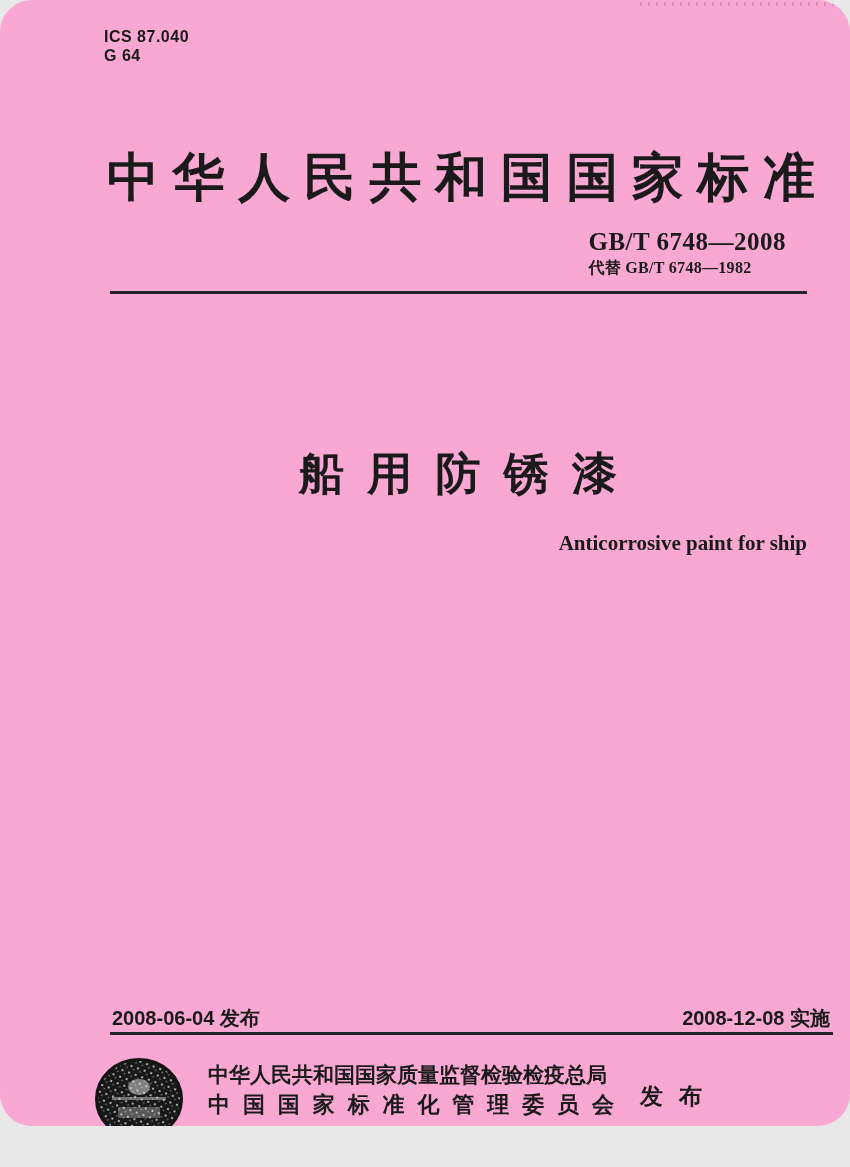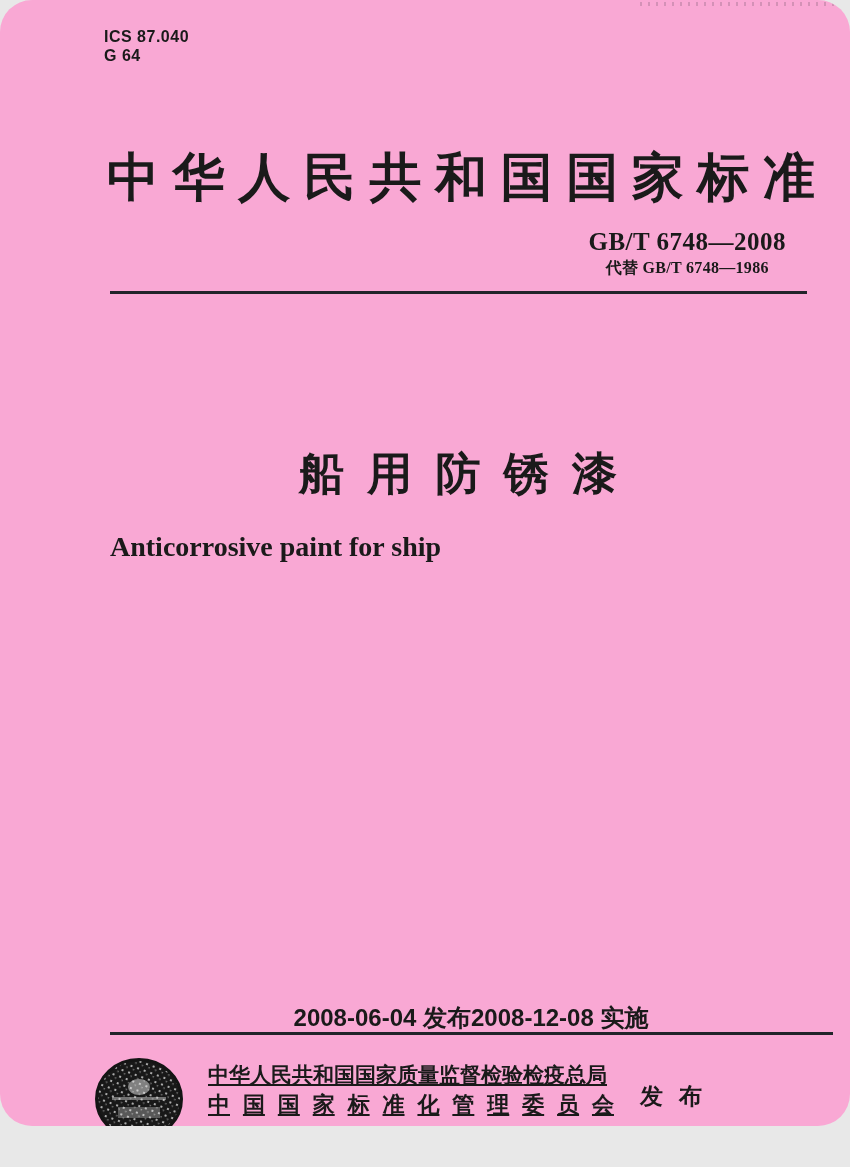--- a/index.html
+++ b/index.html
@@ -21,48 +21,48 @@
   .gb-logo { left:590px; top:40px; width:158px; height:90px; }
   .gb-logo svg { display:block; width:158px; height:90px; }
 
   .header-title {
     left:107px; top:149px; width:708px; height:60px;
     display:flex; justify-content:space-between; align-items:flex-start;
     font-family:"Liberation Serif", serif; font-weight:bold;
     font-size:52px; line-height:58px; white-space:nowrap;
   }
 
-  .std-block { right:64px; top:228px; text-align:center; font-family:"Liberation Serif", serif; }
+  .std-block { right:64px; top:228px; text-align:left; font-family:"Liberation Serif", serif; }
   .std-code { font-size:25px; font-weight:bold; letter-spacing:.5px; line-height:27px; }
   .std-replaces { font-size:16px; font-weight:bold; margin-top:3px; letter-spacing:.3px; }
 
   .rule { background:#22242a; }
   .rule-top { left:110px; top:291px; width:697px; height:3px; }
   .rule-bottom { left:110px; top:1032px; width:723px; height:3px; }
 
   .doc-title {
     left:299px; top:449px; width:318px;
     display:flex; justify-content:space-between;
     font-weight:bold; font-size:45px; line-height:50px;
   }
   .doc-title-en {
-    left:110px; top:531px; width:697px; text-align:left;
-    font-family:"Liberation Serif", serif; font-weight:bold; font-size:28px;
+    left:110px; top:531px; width:697px; text-align:right;
+    font-family:"Liberation Serif", serif; font-weight:bold; font-size:21px;
   }
 
   .dates-row {
     left:112px; top:1005px; width:718px;
-    display:flex; justify-content:center;
-    font-weight:bold; font-size:24px; line-height:26px;
+    display:flex; justify-content:space-between;
+    font-weight:bold; font-size:20px; line-height:26px;
   }
 
   .seal { left:95px; top:1058px; width:88px; height:82px; }
   .seal svg { display:block; width:88px; height:82px; }
 
-  .issuers { left:208px; top:1062px; width:406px;text-decoration:underline; }
+  .issuers { left:208px; top:1062px; width:406px; }
   .issuer1 { font-weight:bold; font-size:21px; line-height:26px; white-space:nowrap; }
   .issuer2 {
     margin-top:3px; width:406px; display:flex; justify-content:space-between;
     font-weight:bold; font-size:22px; line-height:27px;
   }
   .publish {
     left:640px; top:1081px; width:62px;
     display:flex; justify-content:space-between;
     font-weight:bold; font-size:23px;
   }
@@ -89,21 +89,21 @@
       <span>和</span>
       <span>国</span>
       <span>国</span>
       <span>家</span>
       <span>标</span>
       <span>准</span>
     </div>
 
   <div class="abs std-block">
     <div class="std-code">GB/T 6748—2008</div>
-    <div class="std-replaces">代替 GB/T 6748—1986</div>
+    <div class="std-replaces">代替 GB/T 6748—1982</div>
   </div>
 
   <div class="abs rule rule-top"></div>
 
   <div class="abs doc-title">
       <span>船</span>
       <span>用</span>
       <span>防</span>
       <span>锈</span>
       <span>漆</span>

